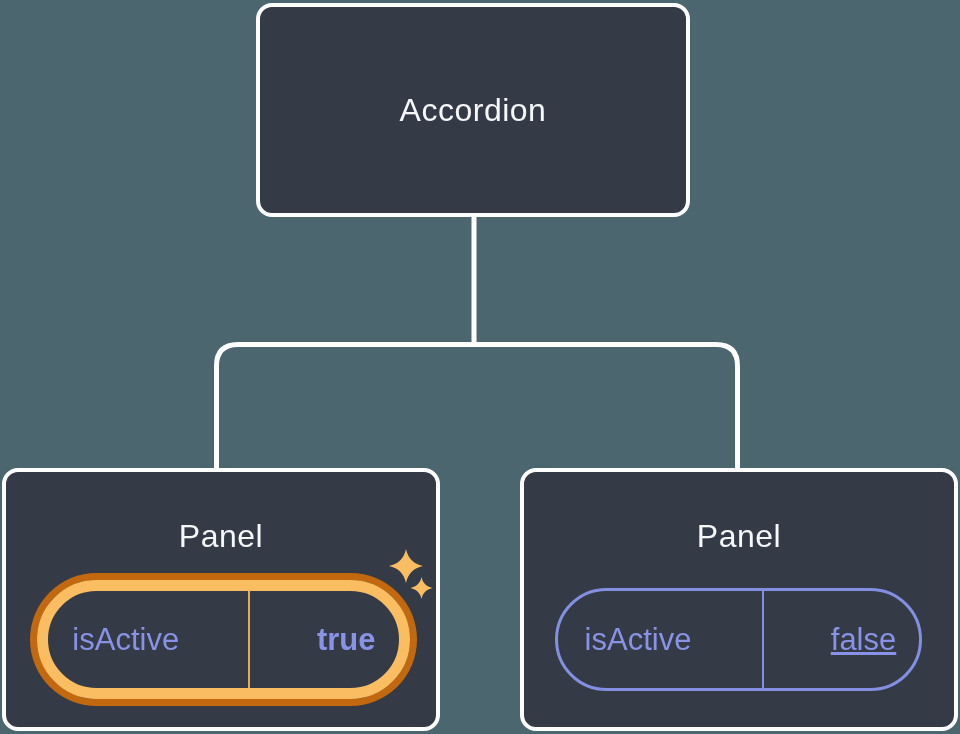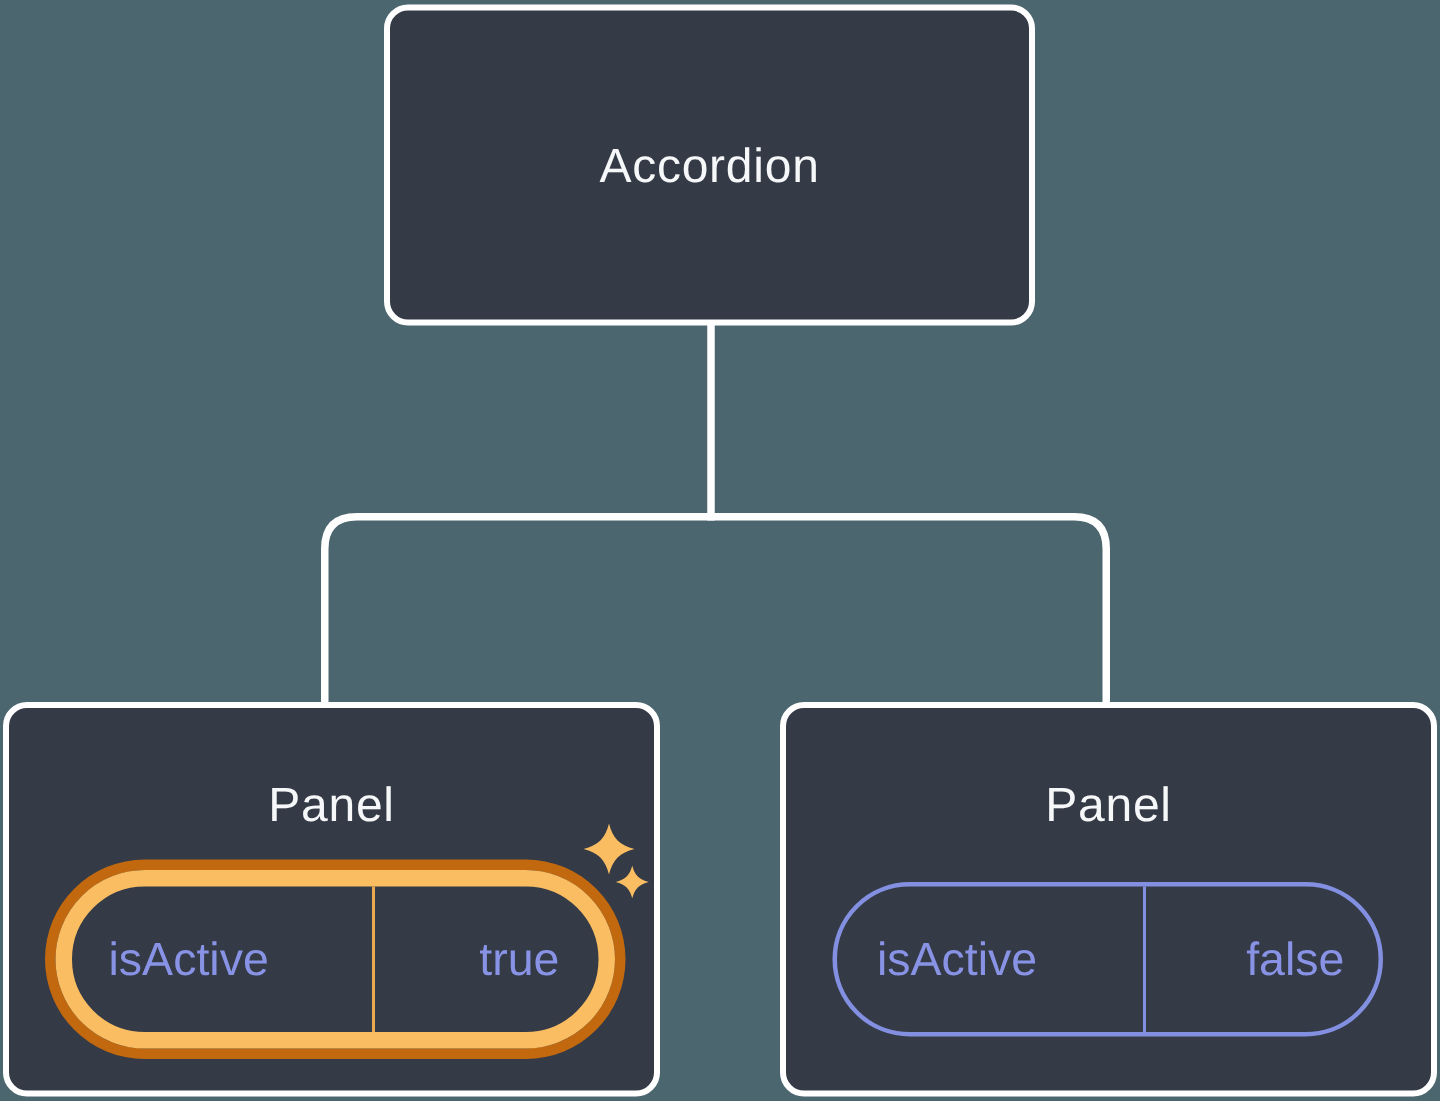--- a/index.html
+++ b/index.html
@@ -73,23 +73,23 @@
     left:555px;top:588px;width:367px;height:103px;
     border:3px solid var(--pill-border,#8390E2);
   }
   .pill-cell{
     display:flex;align-items:center;justify-content:center;
     color:var(--prop-text,#8893E6);
     font-size:31px;
     font-weight:400;
   }
   .pill-highlight .cell-name{width:208px;}
-  .pill-highlight .cell-value{width:141px;font-weight:400;}
+  .pill-highlight .cell-value{width:141px;font-weight:700;}
   .pill-plain .cell-name{width:212px;}
-  .pill-plain .cell-value{width:147px;}
+  .pill-plain .cell-value{width:147px;text-decoration:underline;}
   .pill-divider{
     width:2px;height:100%;
     flex:0 0 2px;
   }
   .pill-highlight .pill-divider{background:var(--divider-gold,#EBA94F);}
   .pill-plain .pill-divider{background:var(--pill-border,#8390E2);}
   .sparkle{
     position:absolute;
     z-index:5;
   }

